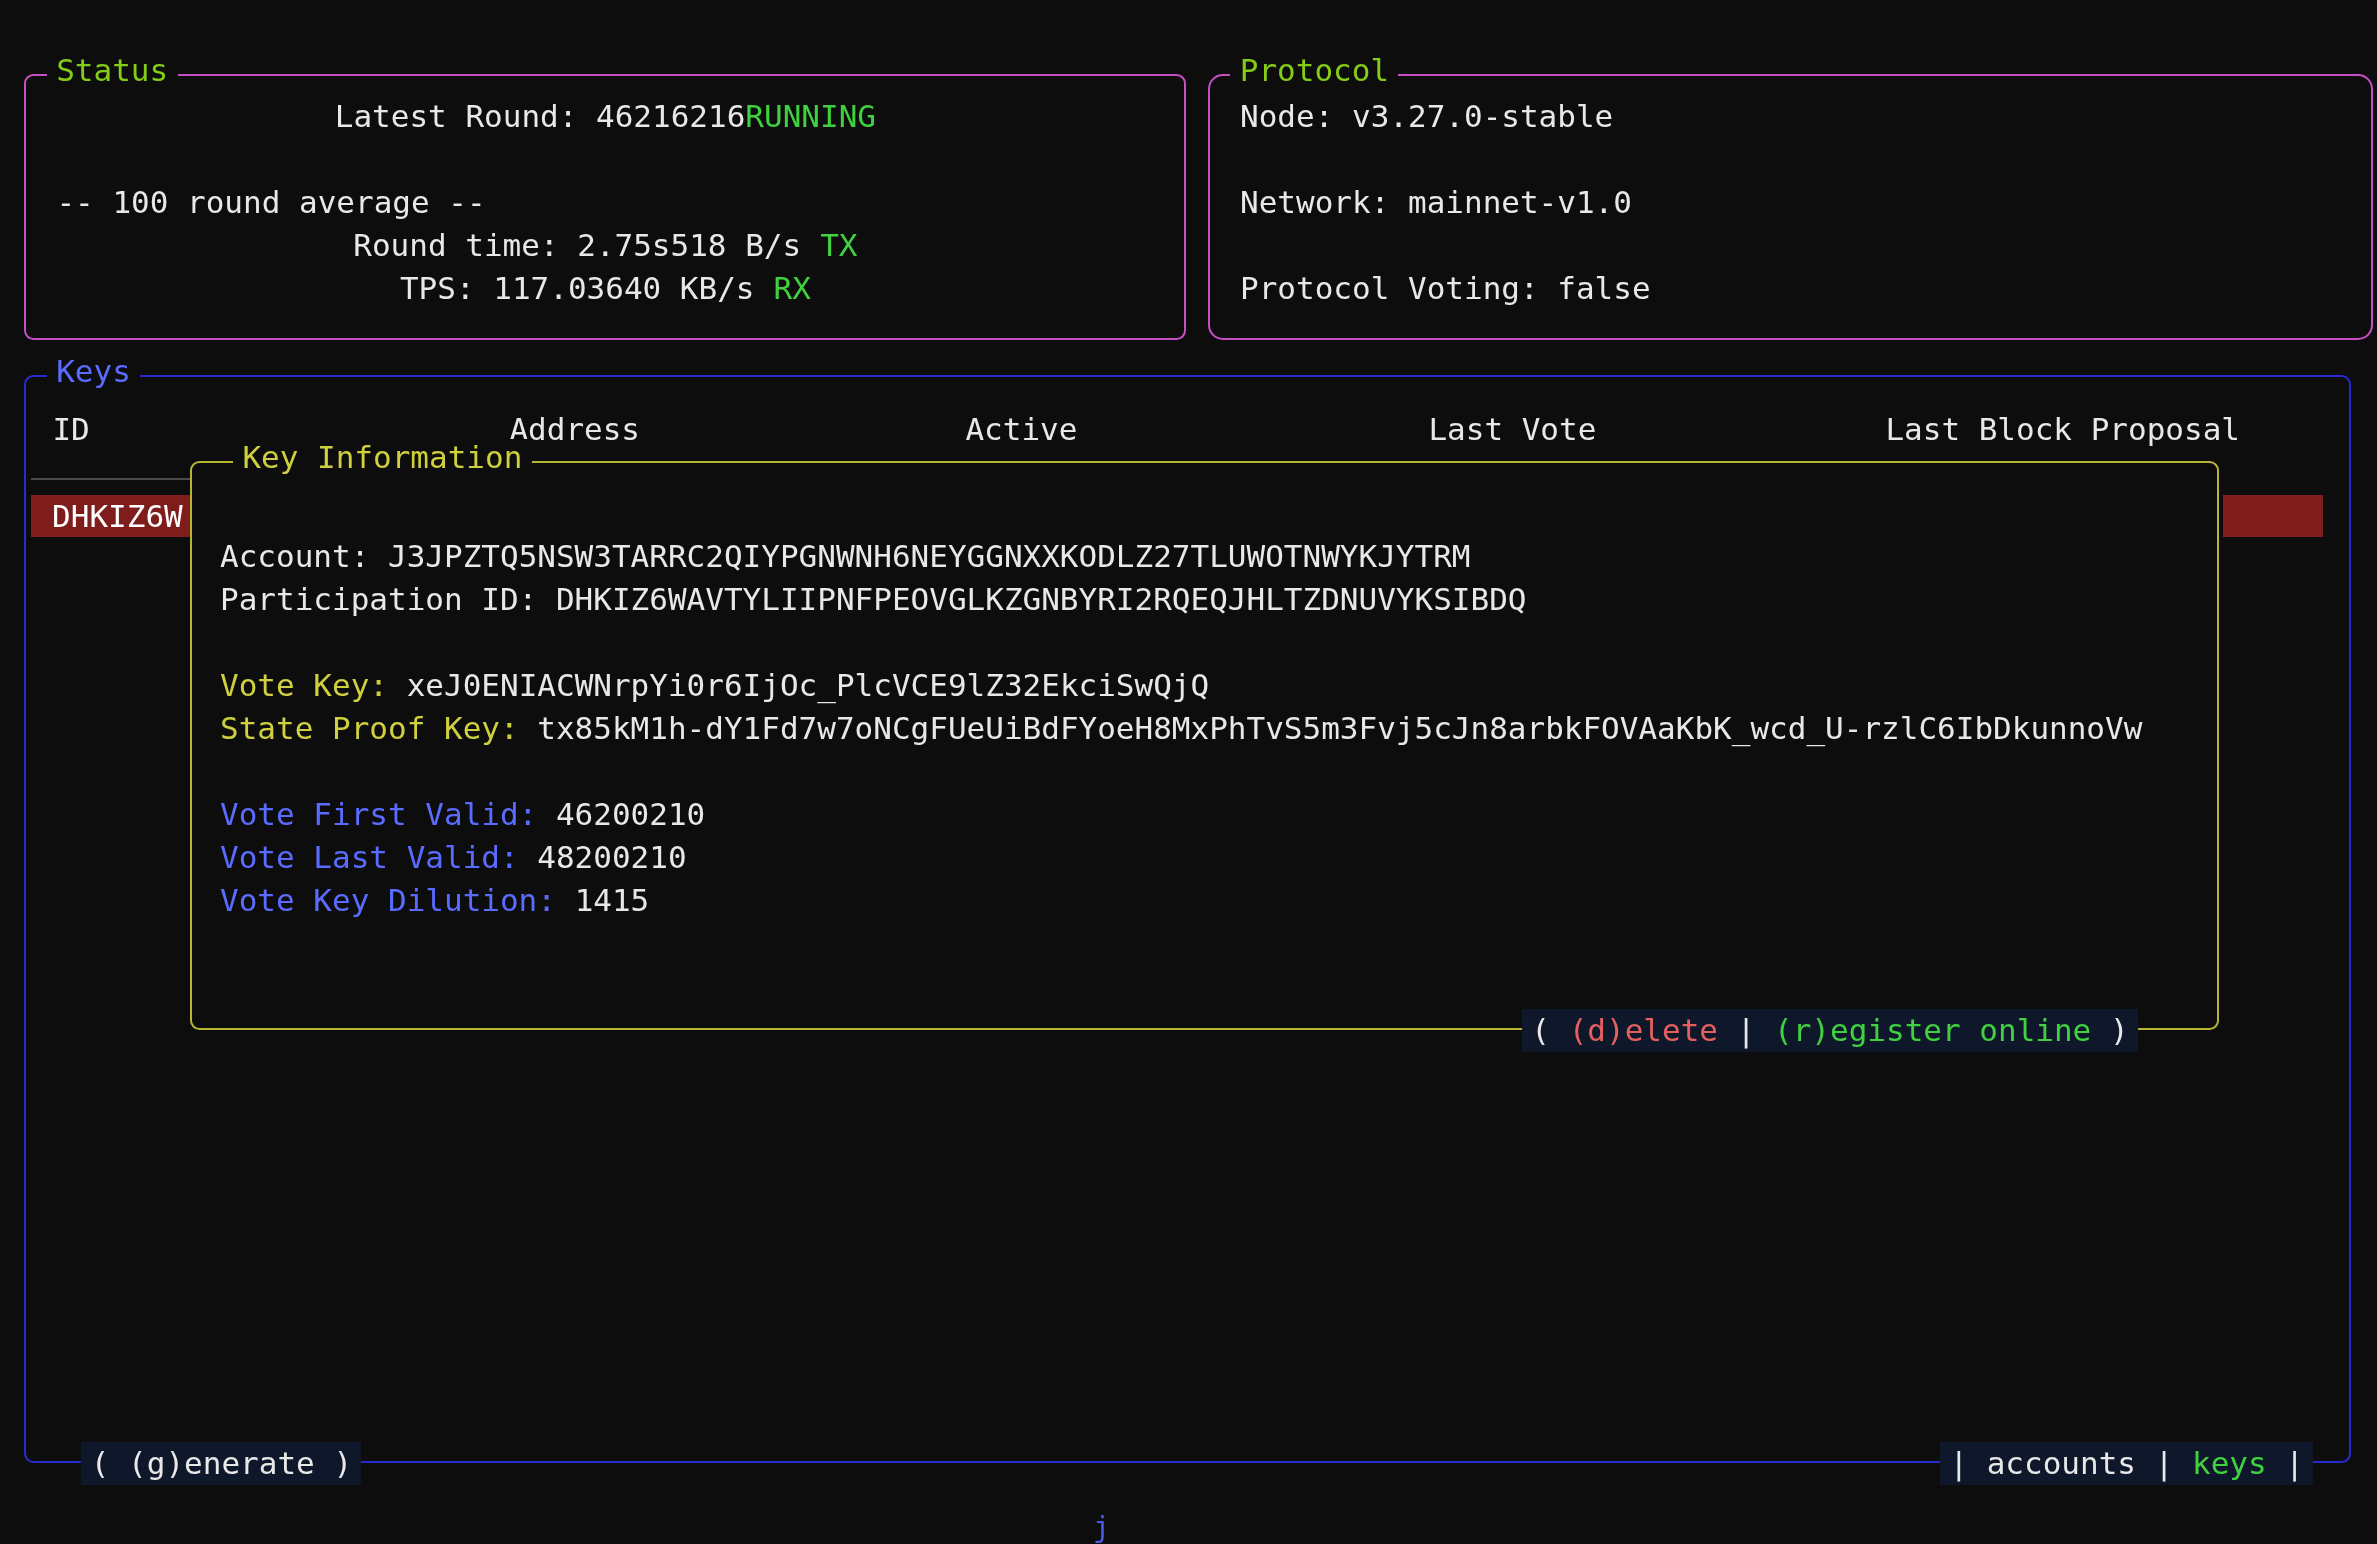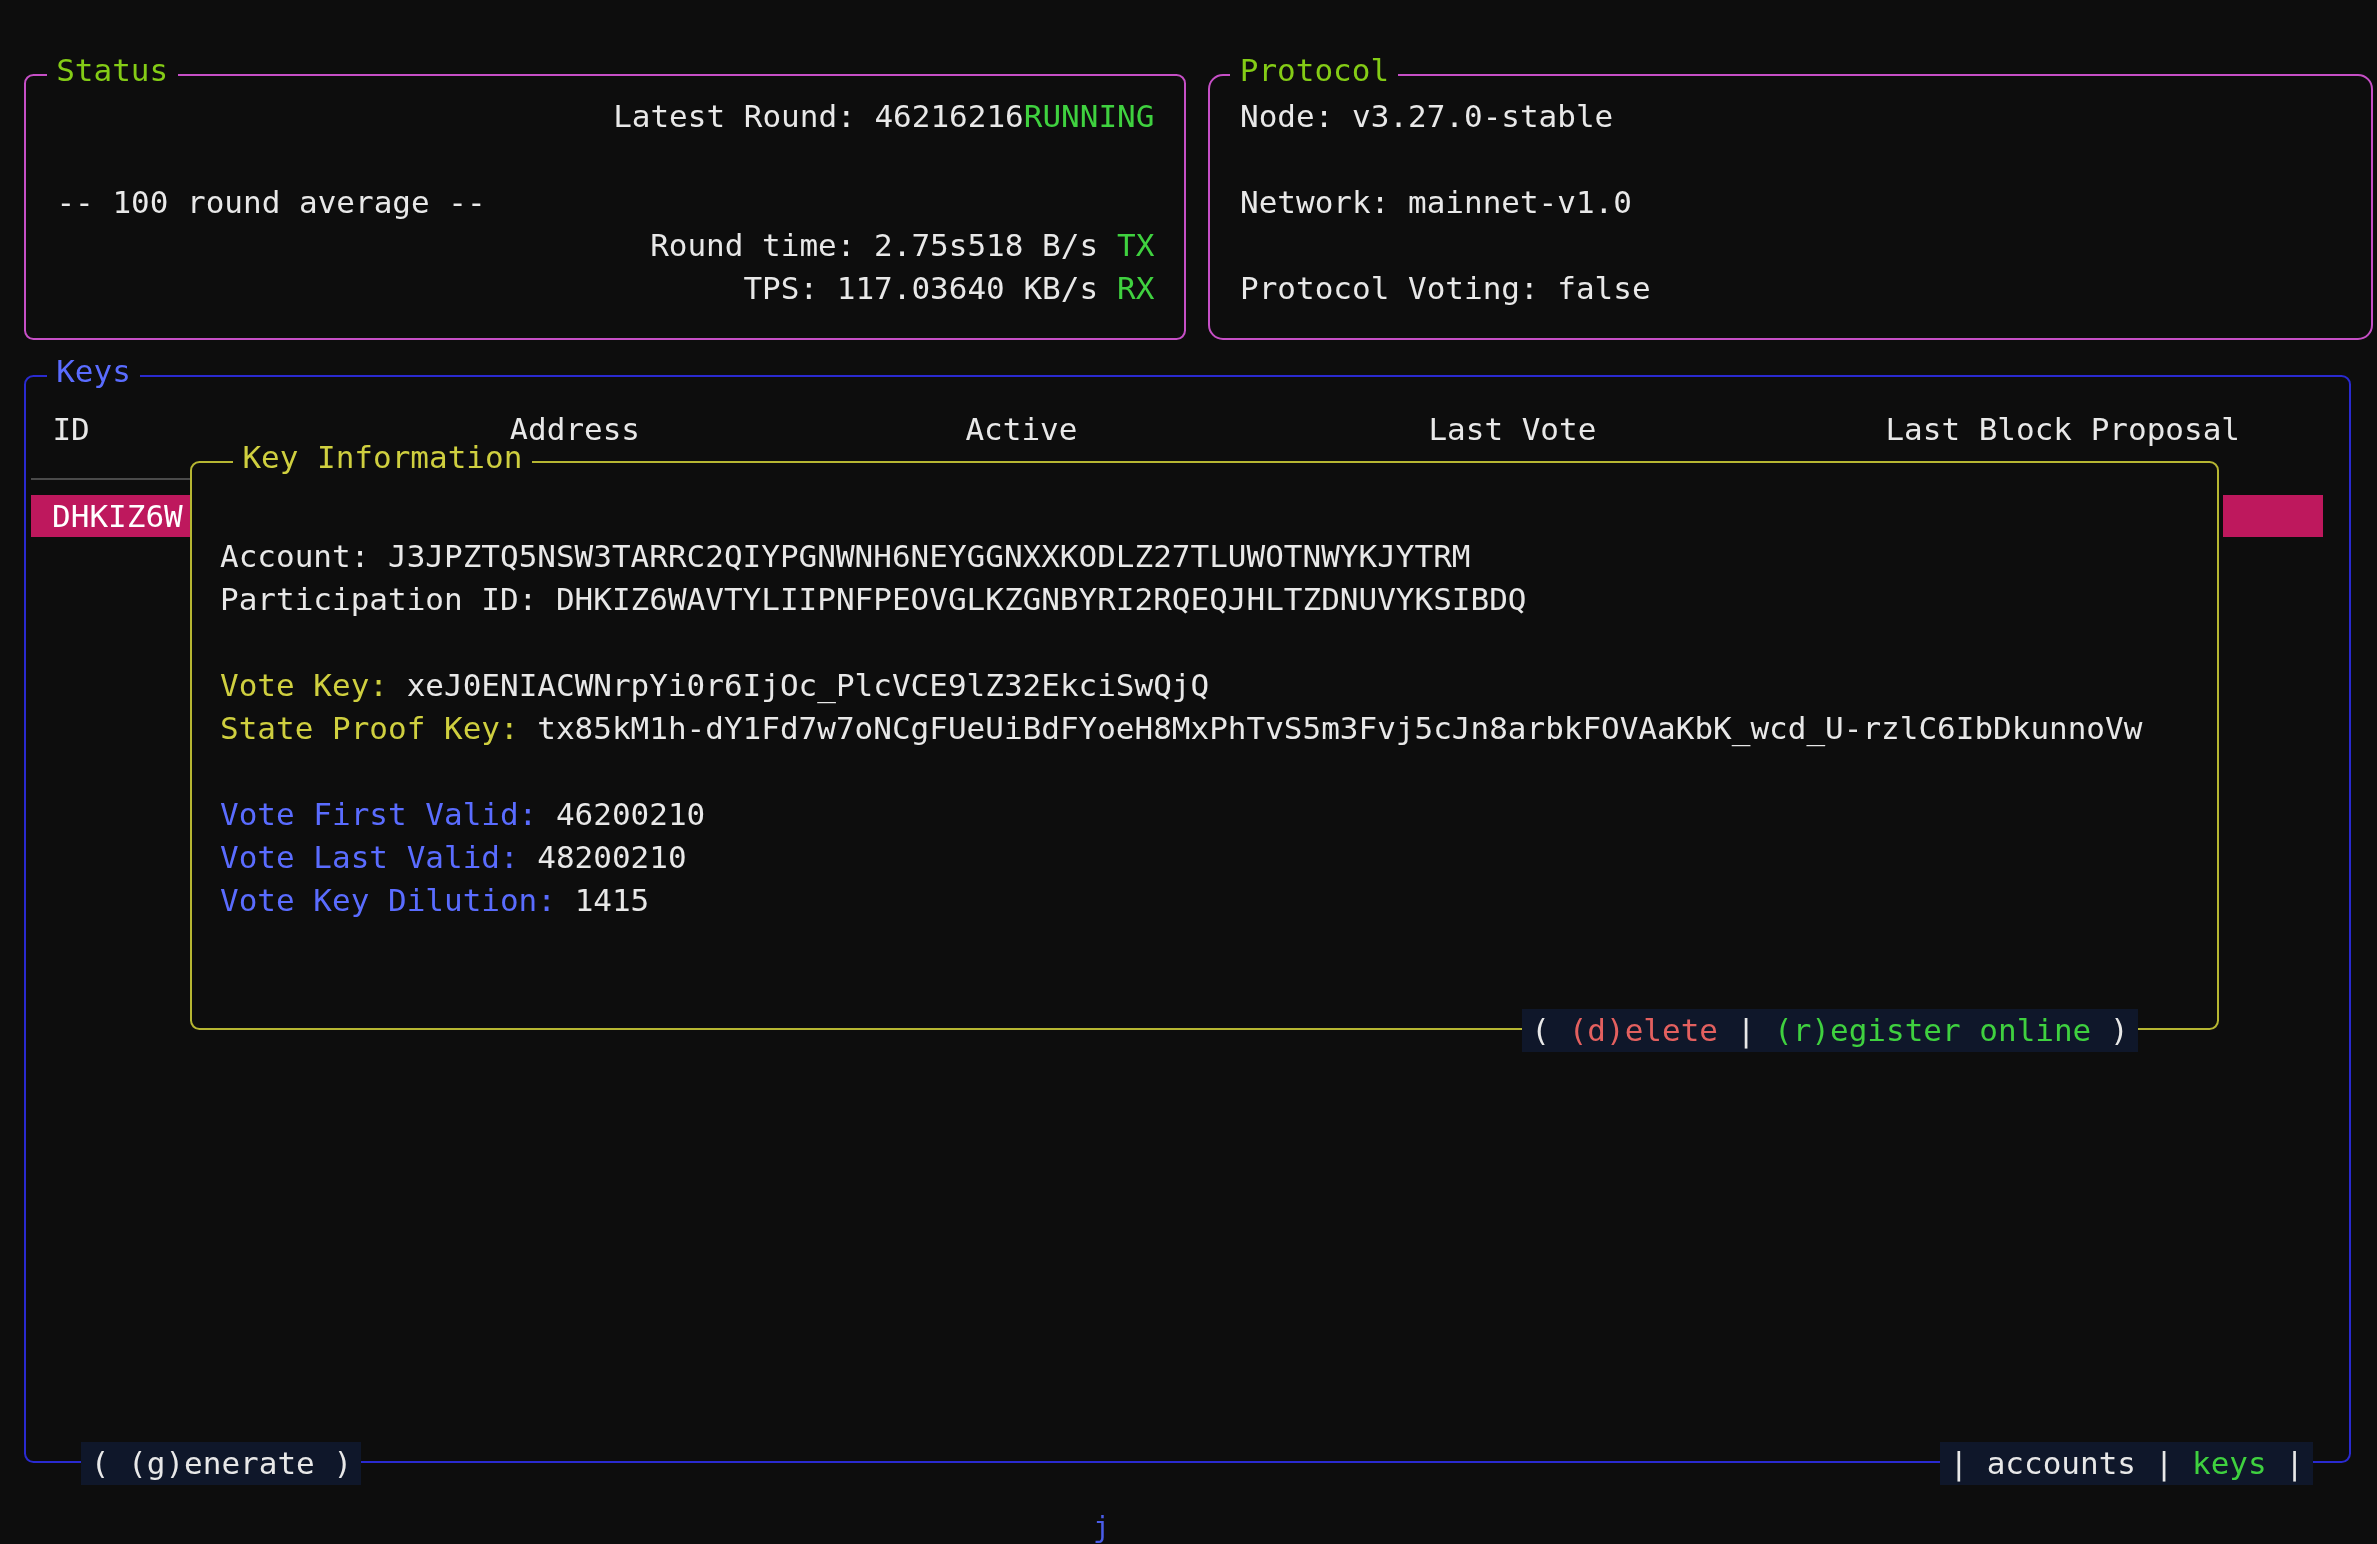--- a/index.html
+++ b/index.html
@@ -20,42 +20,42 @@
     background:#0d0d0d;
   }
   .box-title {
     position:absolute;
     top:-24.4px;
     background:#0d0d0d;
     padding:0 9.4px;
     white-space:nowrap;
   }
   .line { height:43px; line-height:43px; white-space:nowrap; }
-  .flexline { display:flex; justify-content:flex-end; }
+  .flexline { display:flex; justify-content:center; }
   .magenta { color:#84cc16; }
   .b-magenta { border-color:#c64fc6; }
   .blue { color:#5a6cff; }
   .b-blue { border-color:#2a2ad0; }
   .yellow { color:#cfcf3f; }
   .b-yellow { border-color:#b6b632; }
   .green { color:#3fd13f; }
   .red { color:#e3605f; }
   .gap { display:inline-flex; gap:19px; }
 
   
   #status-box  { left:24.4px;  top:74px; width:1162px; height:266px; padding:19px 30px; }
   #protocol-box{ left:1208px; top:74px; width:1165px; height:266px; padding:19px 30px;border-radius:15px; }
 
   
   #keys-box { left:24.4px; top:375px; width:2327px; height:1088px; }
   .col { position:absolute; top:31px; height:43px; line-height:43px; white-space:nowrap; }
   #col-id { left:26px;text-align:right; } #col-address { left:483px; } #col-active { left:939px; }
   #col-lastvote { left:1402px; } #col-lastblock { left:1859px; }
   #header-underline { position:absolute; top:101px; left:4.7px; width:159px; height:1.6px; background:#4a4a4a; }
-  .row-hl { position:absolute; top:118px; height:42px; background:#be185d; line-height:42px; }
+  .row-hl { position:absolute; top:118px; height:42px; background:#7f1d1d; line-height:42px; }
   #row-left  { left:4.7px; width:160px; padding-left:21px; color:#ffffff; }
   #row-right { left:2197px; width:100px; }
 
   .border-widget {
     position:absolute; bottom:-23.6px; height:43px; line-height:43px;
     background:#0f172a; padding:0 9.4px; white-space:nowrap;
   }
   #generate-hint { left:55px; }
   #keys-tabs { right:36px; }
 

